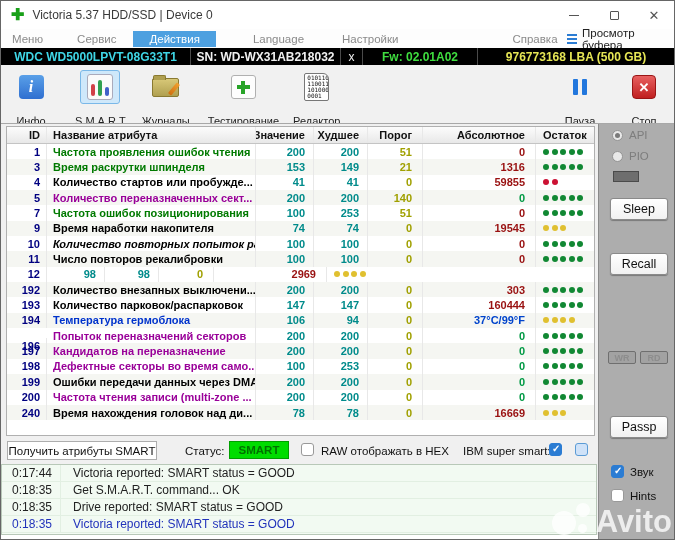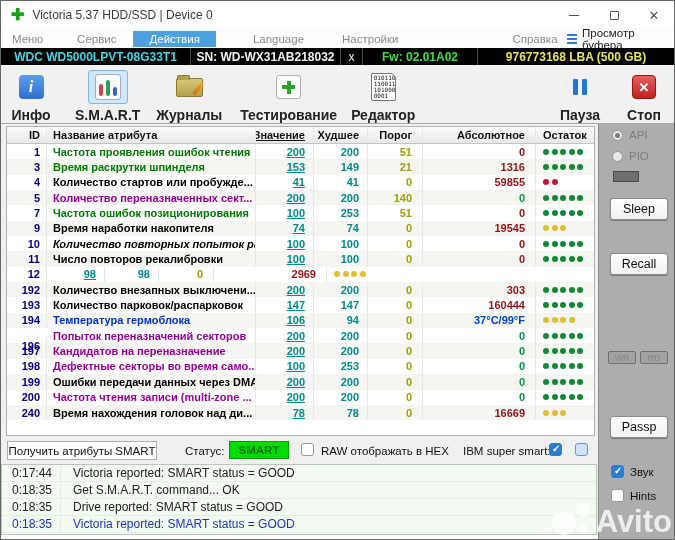--- a/index.html
+++ b/index.html
@@ -25,21 +25,21 @@
   .buffer-view{margin-left:auto;margin-right:8px;display:flex;align-items:center;color:#222;}
   .list-icon{width:12px;height:10px;margin-right:5px;background:
     repeating-linear-gradient(to bottom,#2b7cd3 0 2px,transparent 2px 4px);}
   
   .devicebar{position:absolute;left:0;top:47px;width:100%;height:17px;background:#000;display:flex;align-items:center;font-size:12px;font-weight:bold;}
   .seg{display:flex;align-items:center;justify-content:center;height:100%;border-right:1px solid #4a4a4a;white-space:nowrap;}
   .seg1{width:190px}.seg2{width:150px}.seg3{width:22px}.seg4{width:115px}.seg5{flex:1;border-right:none}
   
   .toolbar{position:absolute;left:0;top:64px;width:100%;height:58px;background:#f1f1f1;display:flex;align-items:flex-start;}
   .tool{display:flex;flex-direction:column;align-items:center;margin-top:5px;}
-  .tool-label{font-size:14px;color:#222;margin-top:3px;white-space:nowrap;font-weight:bold;}
+  .tool-label{font-size:11px;color:#222;margin-top:11px;white-space:nowrap;}
   .iconbox{width:40px;height:34px;display:flex;align-items:center;justify-content:center;border-radius:3px;border:1px solid transparent;}
   .iconbox.selected{background:#cfe8fa;border-color:#7ab8e8;}
   .t0{margin-left:10px}.t1{margin-left:24px}.t2{margin-left:16px}.t3{margin-left:18px}.t4{margin-left:14px}
   .t-right{margin-left:auto}.t5{margin-right:24px}.t6{margin-right:10px}
   
   .ic-info{width:25px;height:24px;border-radius:4px;background:linear-gradient(#5aa0e8,#2f6fd0);color:#fff;
     font-family:"Liberation Serif",serif;font-weight:bold;font-style:italic;font-size:16px;display:flex;align-items:center;justify-content:center;}
   .ic-smart{width:26px;height:26px;border-radius:3px;background:#fafafa;border:1px solid #aab;display:flex;align-items:flex-end;justify-content:center;gap:3px;padding:3px;}
   .ic-smart i{display:block;width:4px;border-radius:2px;}
   .ic-smart .b1{height:12px;background:#d04048}.ic-smart .b2{height:16px;background:#30a050}.ic-smart .b3{height:9px;background:#4060c8}
@@ -59,21 +59,21 @@
   .main{position:absolute;left:0;top:122px;width:100%;height:418px;background:#f0f0f0;border-top:1px solid #a8a8a8;}
   
   .table-area{position:absolute;left:5px;top:2px;width:589px;height:310px;background:#fff;border:1px solid #b0b0b0;overflow:hidden;
     font-size:11px;font-weight:bold;}
   .thead{display:flex;height:17px;align-items:center;background:linear-gradient(#fcfcfc,#e8e8e8);border-bottom:1px solid #c4c4c4;color:#111;}
   .trow{display:flex;height:15.35px;align-items:center;}
   .trow:nth-child(even){background:#f5f6f2;}
   .cell{height:100%;display:flex;align-items:center;border-right:1px solid #e8e8e8;white-space:nowrap;overflow:hidden;}
   .c-id{width:40px;justify-content:flex-end;padding-right:6px;}
   .c-name{width:209px;padding-left:6px;}
-  .c-val{width:58px;justify-content:flex-end;padding-right:8px;text-decoration:underline;}
+  .c-val{width:58px;justify-content:flex-end;padding-right:8px;}
   .c-worst{width:54px;justify-content:flex-end;padding-right:8px;}
   .c-thr{width:55px;justify-content:flex-end;padding-right:10px;}
   .c-raw{width:113px;justify-content:flex-end;padding-right:10px;}
   .c-dots{width:52px;padding-left:7px;gap:2.5px;border-right:none;}
   .dot{width:6px;height:6px;border-radius:50%;display:block;}
   
   .status-row{position:absolute;left:0;top:315px;width:597px;height:23px;display:flex;align-items:center;font-size:11.5px;color:#111;}
   .get-smart-btn{position:absolute;left:6px;top:2px;width:150px;height:19px;background:#fff;border:1px solid #adadad;
     display:flex;align-items:center;justify-content:center;font-size:11.5px;}
   .status-label{position:absolute;left:184px;}

